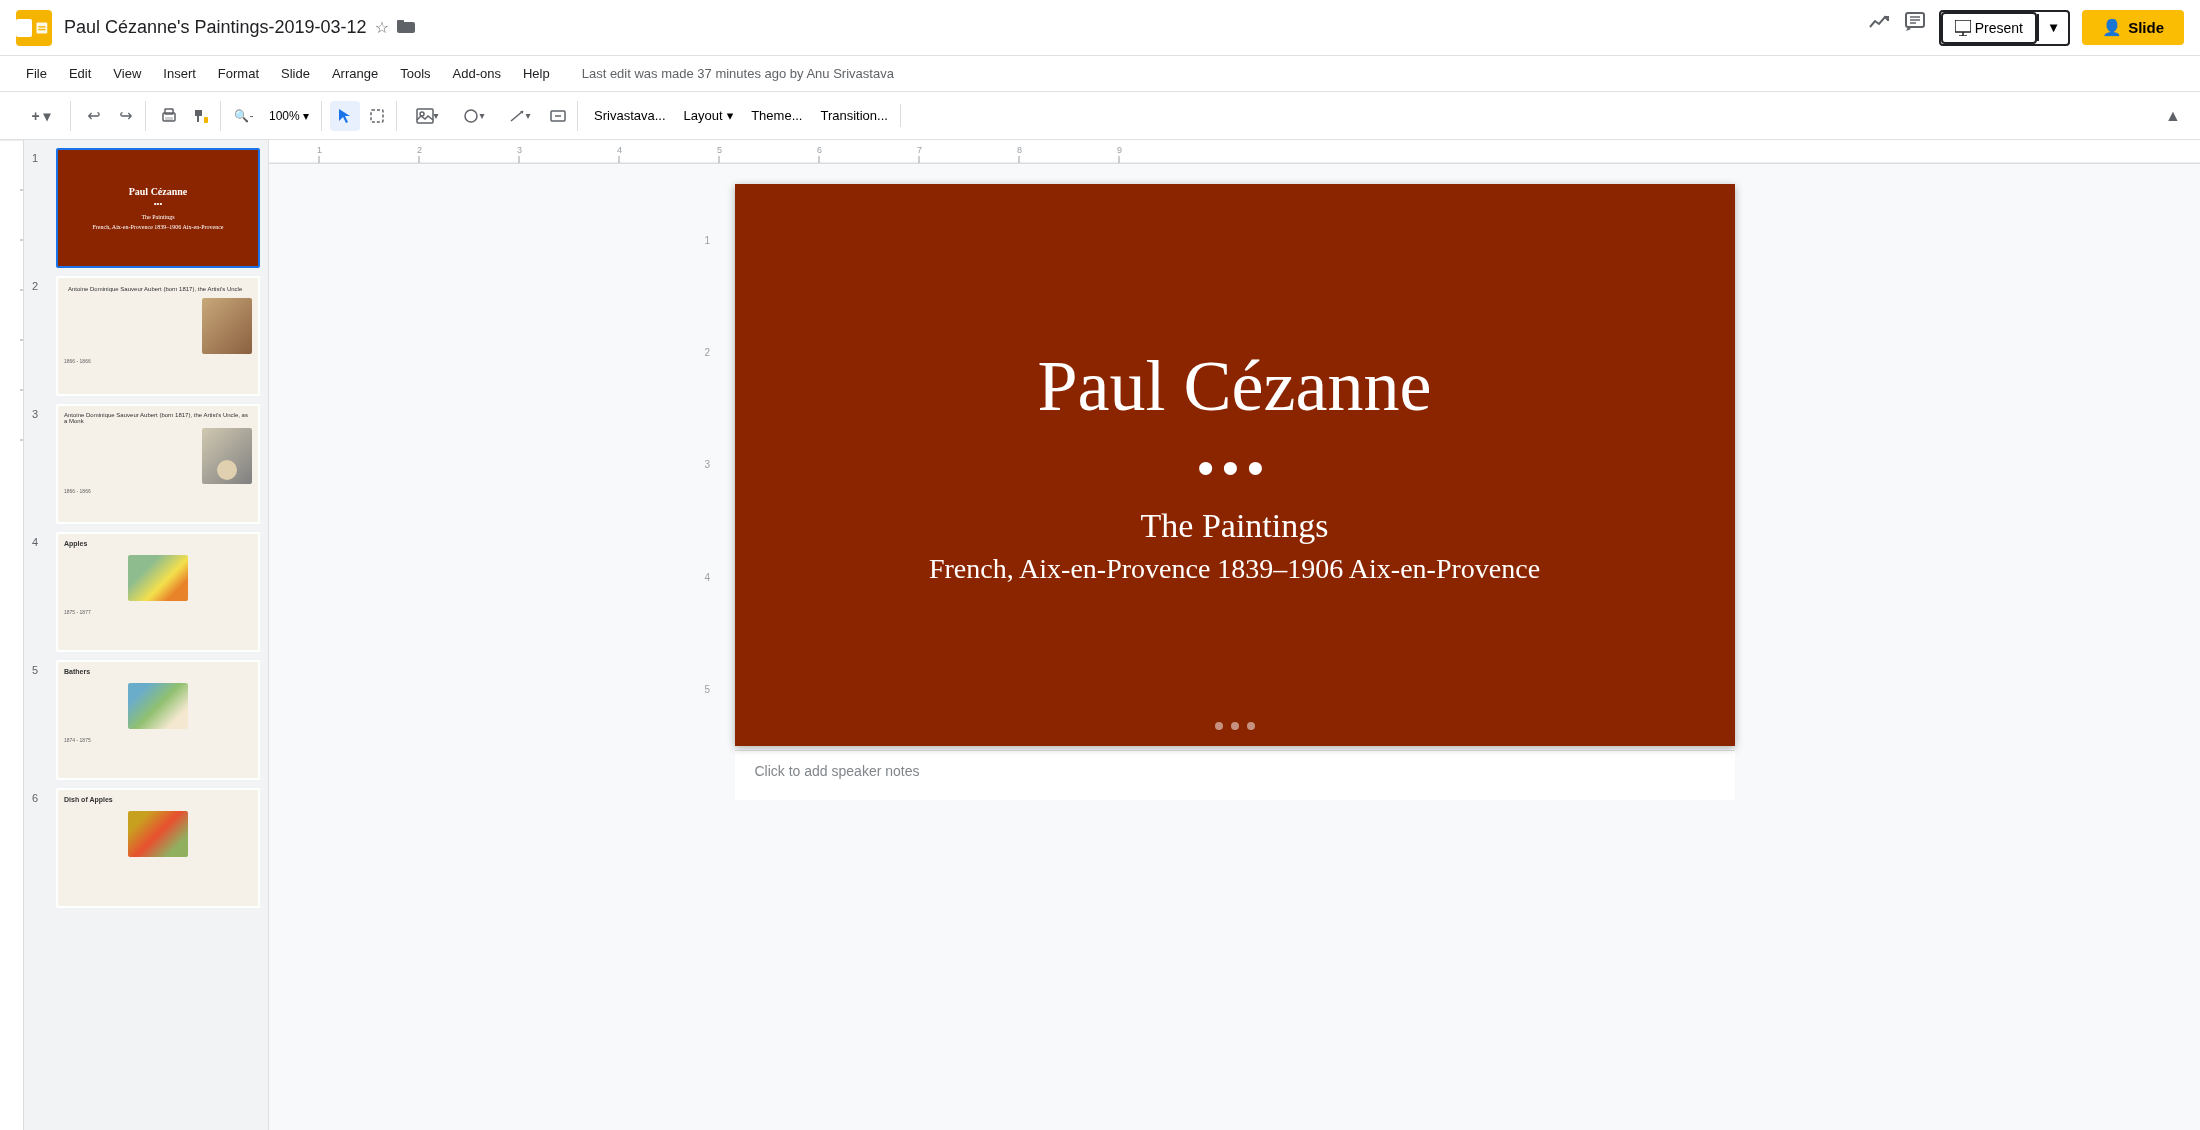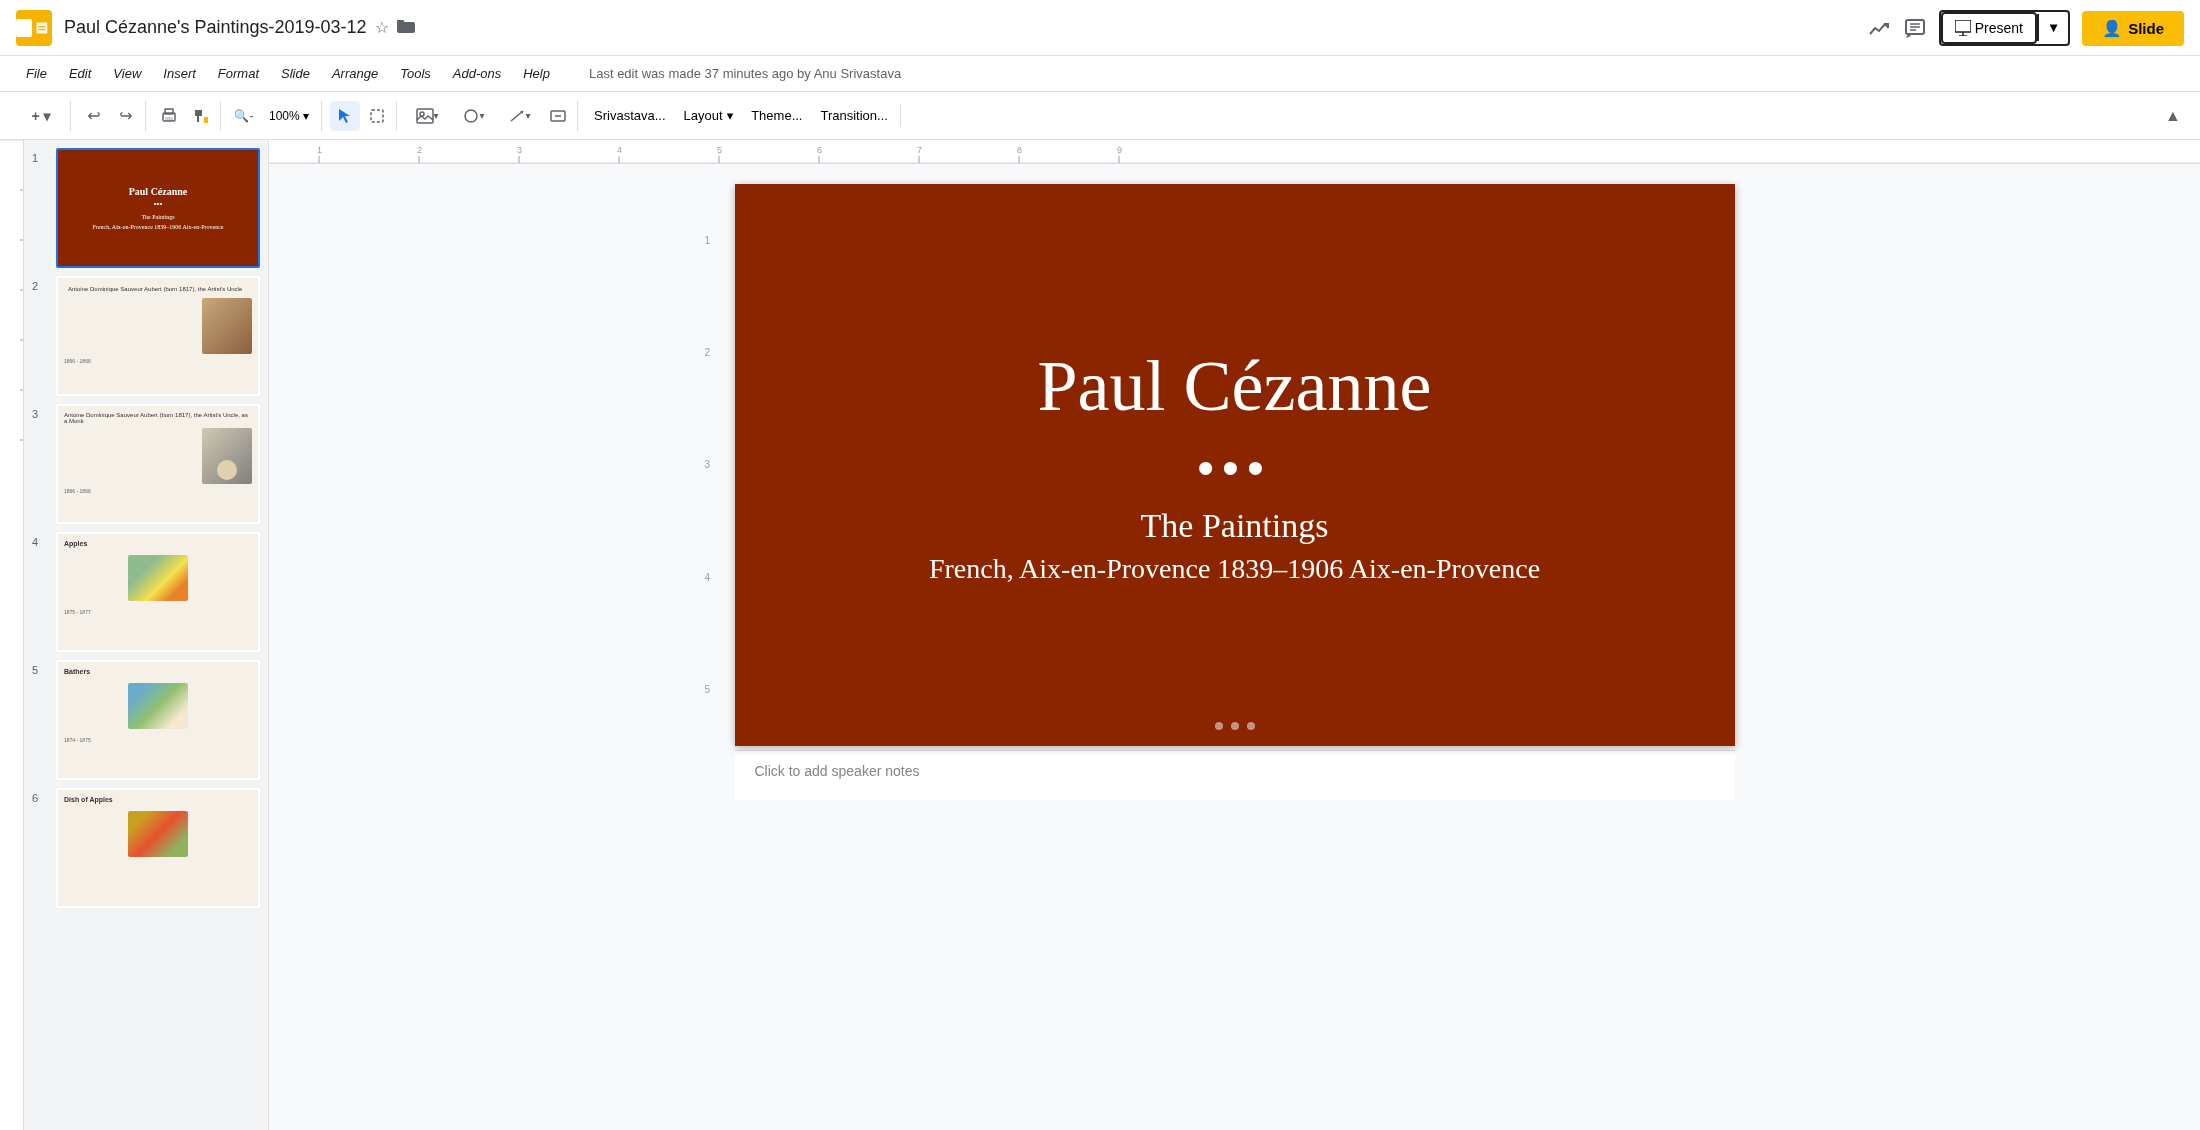--- a/index.html
+++ b/index.html
@@ -9,34 +9,34 @@
     #title-bar {
       display: flex; align-items: center; padding: 8px 16px;
       background: #fff; height: 56px; border-bottom: 1px solid #e0e0e0;
     }
     #app-icon { width: 36px; height: 36px; background: #f4b400; border-radius: 4px; margin-right: 12px; display: flex; align-items: center; justify-content: center; flex-shrink: 0; }
     #app-icon::before { content: ''; display: block; width: 18px; height: 18px; background: #fff; border-radius: 2px; }
     #title-area { flex: 1; }
     #doc-title { font-size: 18px; color: #202124; font-weight: normal; display: flex; align-items: center; gap: 8px; }
     #star-icon { color: #5f6368; font-size: 16px; }
     #folder-icon { color: #5f6368; font-size: 16px; }
-    #title-bar-actions { display: flex; align-items: flex-end; gap: 12px; }
+    #title-bar-actions { display: flex; align-items: flex-start; gap: 12px; }
     #trend-icon { font-size: 20px; color: #5f6368; cursor: pointer; }
     #comment-icon { font-size: 20px; color: #5f6368; cursor: pointer; }
     #present-btn { display: flex; align-items: center; border: 2px solid #202124; border-radius: 4px; background: #fff; padding: 6px 12px; cursor: pointer; font-size: 14px; font-weight: 500; }
     #present-dropdown { border: 2px solid #202124; border-left: none; border-radius: 0 4px 4px 0; background: #fff; padding: 6px 8px; cursor: pointer; }
     #share-btn { background: #fbbc04; border: none; border-radius: 4px; padding: 8px 20px; font-size: 15px; font-weight: 600; cursor: pointer; display: flex; align-items: center; gap: 6px; }
 
     
     #menu-bar {
       display: flex; align-items: center; padding: 0 16px; height: 36px;
       background: #fff; border-bottom: 1px solid #e0e0e0; gap: 2px;
     }
-    .menu-item { padding: 4px 10px; font-size: 13px; color: #202124; cursor: pointer; border-radius: 4px; font-style: italic; }
-    #last-edit-menu { margin-left: 27px; font-size: 13px; color: #5f6368; }
+    .menu-item { padding: 4px 10px; font-size: 13px; color: #202124; cursor: pointer; border-radius: 4px; }
+    #last-edit-menu { margin-left: 20px; font-size: 13px; color: #5f6368; }
 
     
     #toolbar {
       display: flex; align-items: center; padding: 4px 12px; height: 48px;
       background: #fff; border-bottom: 1px solid #e0e0e0; gap: 4px;
     }
     .toolbar-group { display: flex; align-items: center; gap: 2px; padding: 0 4px; border-right: 1px solid #dadce0; }
     .toolbar-group:last-child { border-right: none; }
     .tb-btn { width: 30px; height: 30px; display: flex; align-items: center; justify-content: center; border-radius: 4px; cursor: pointer; font-size: 16px; color: #5f6368; border: none; background: transparent; }
     .tb-btn-active { background: #e8f0fe; }

